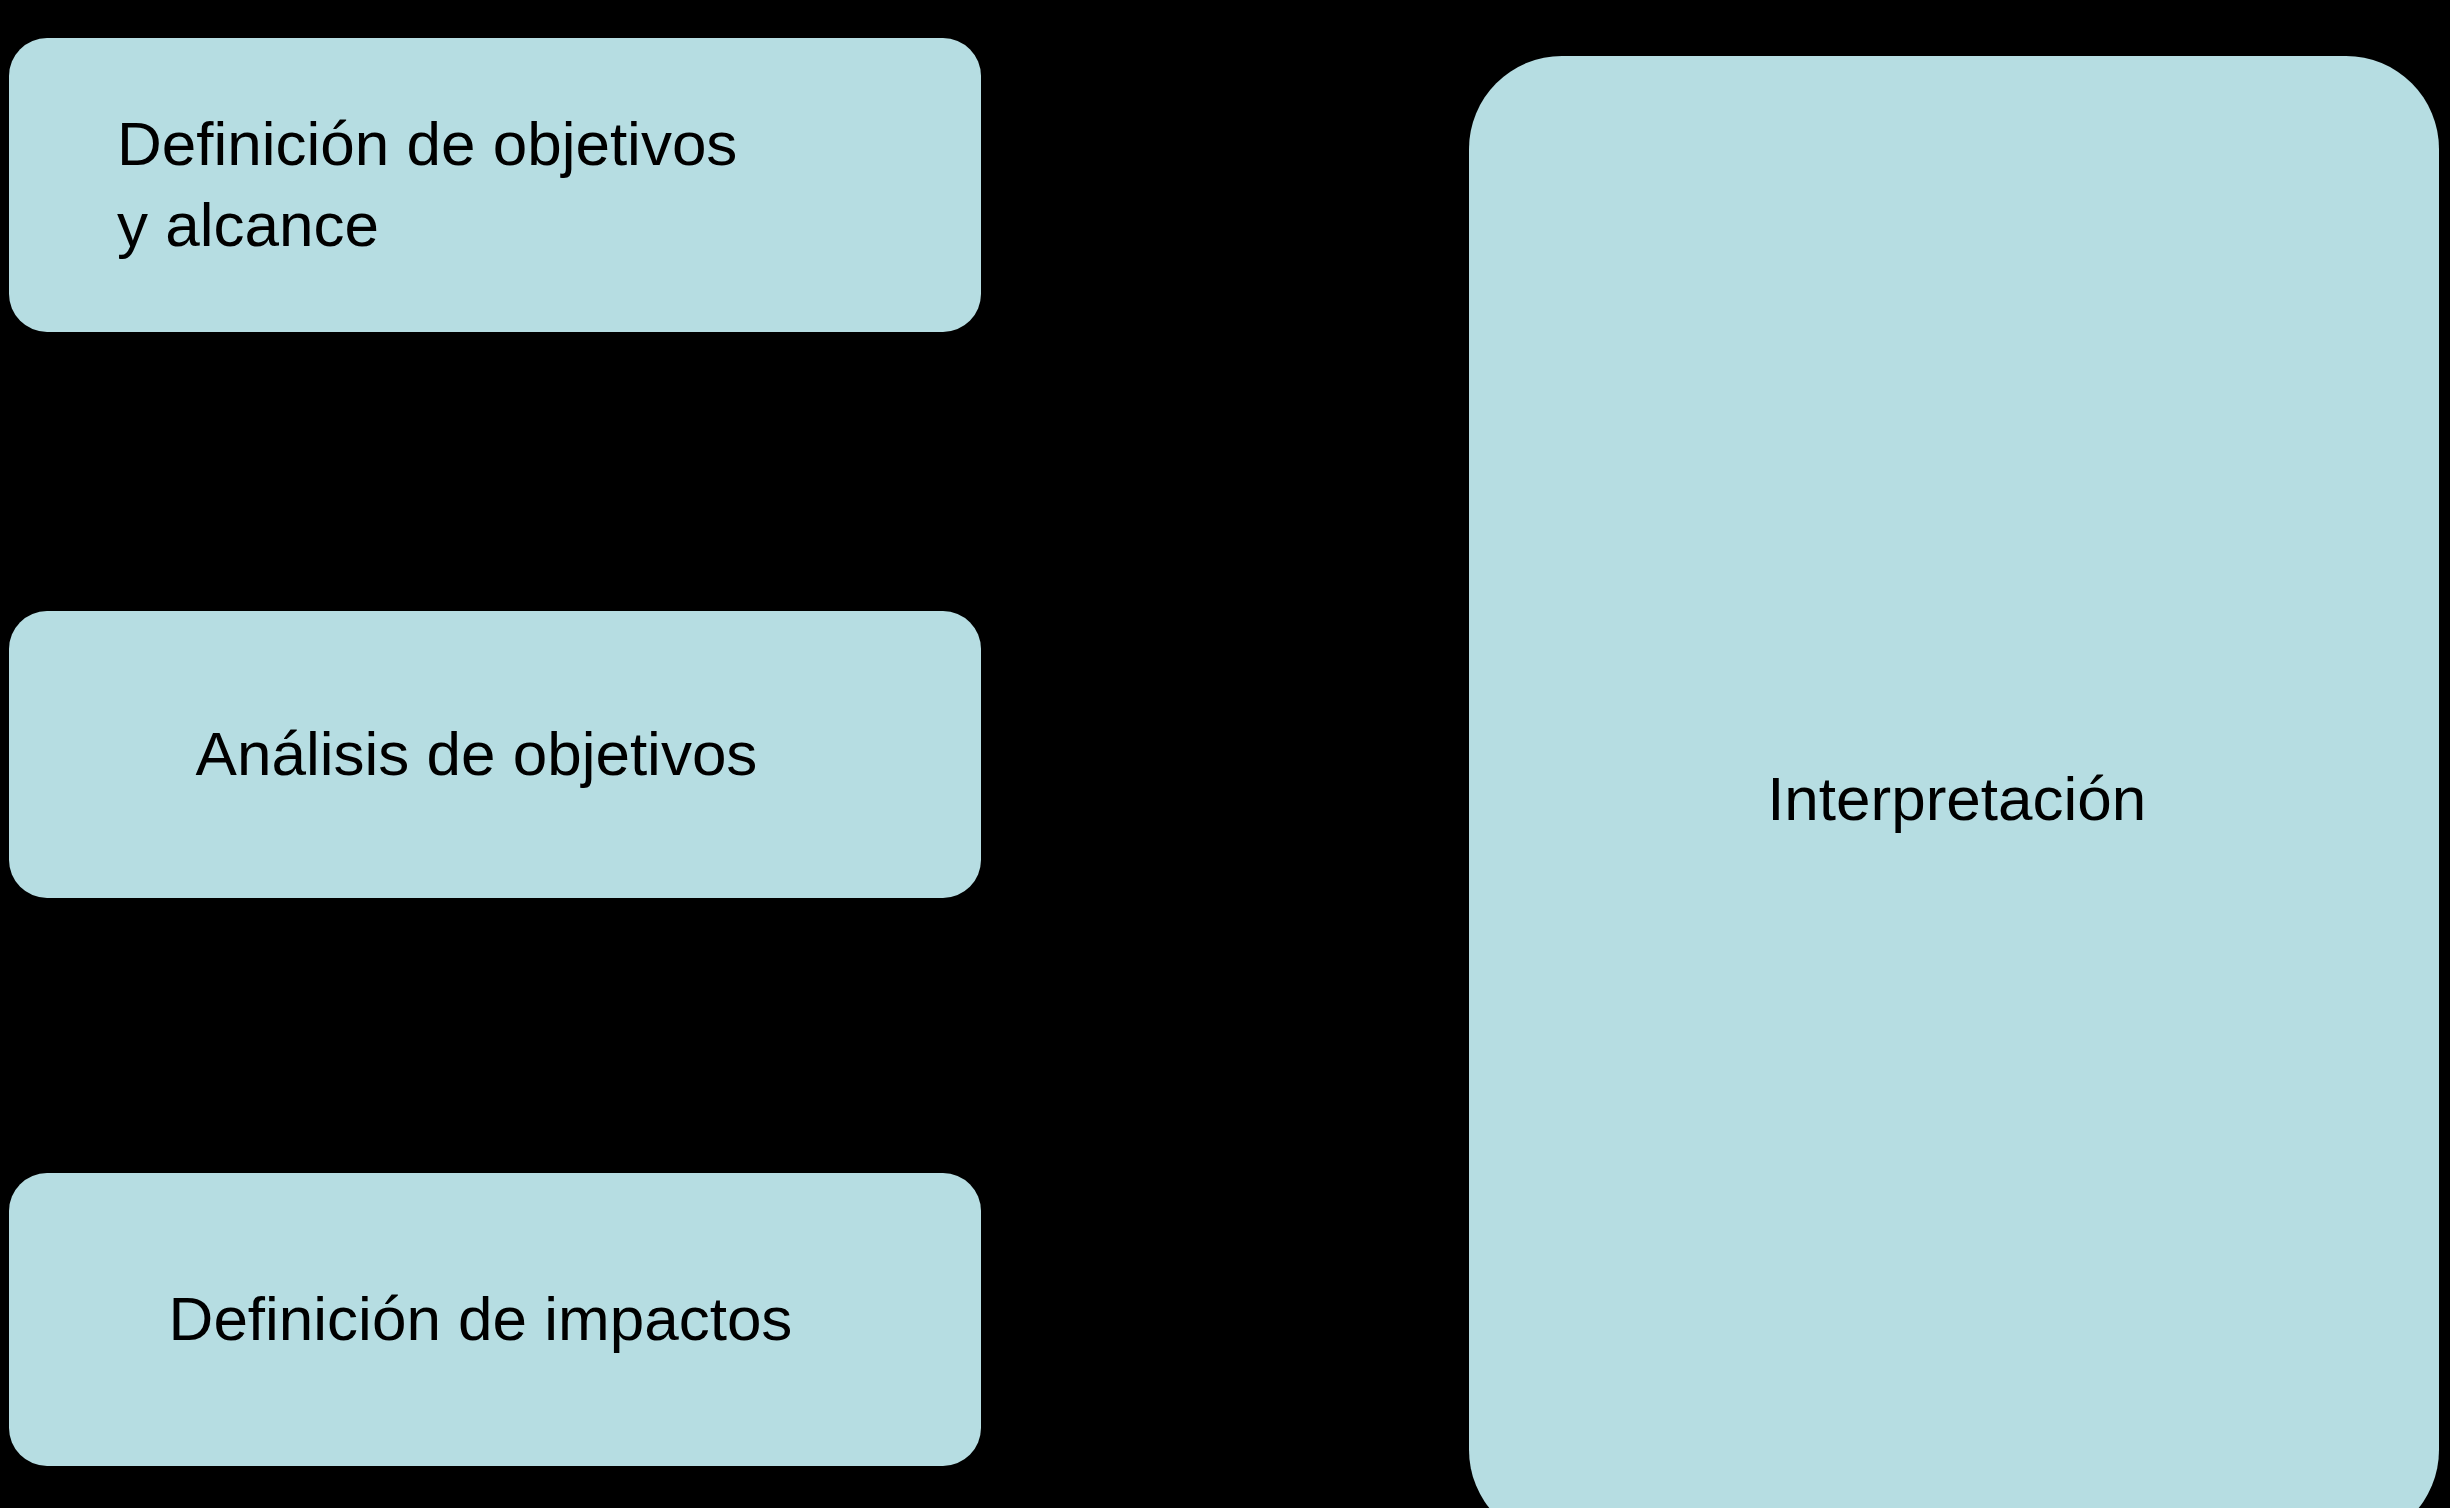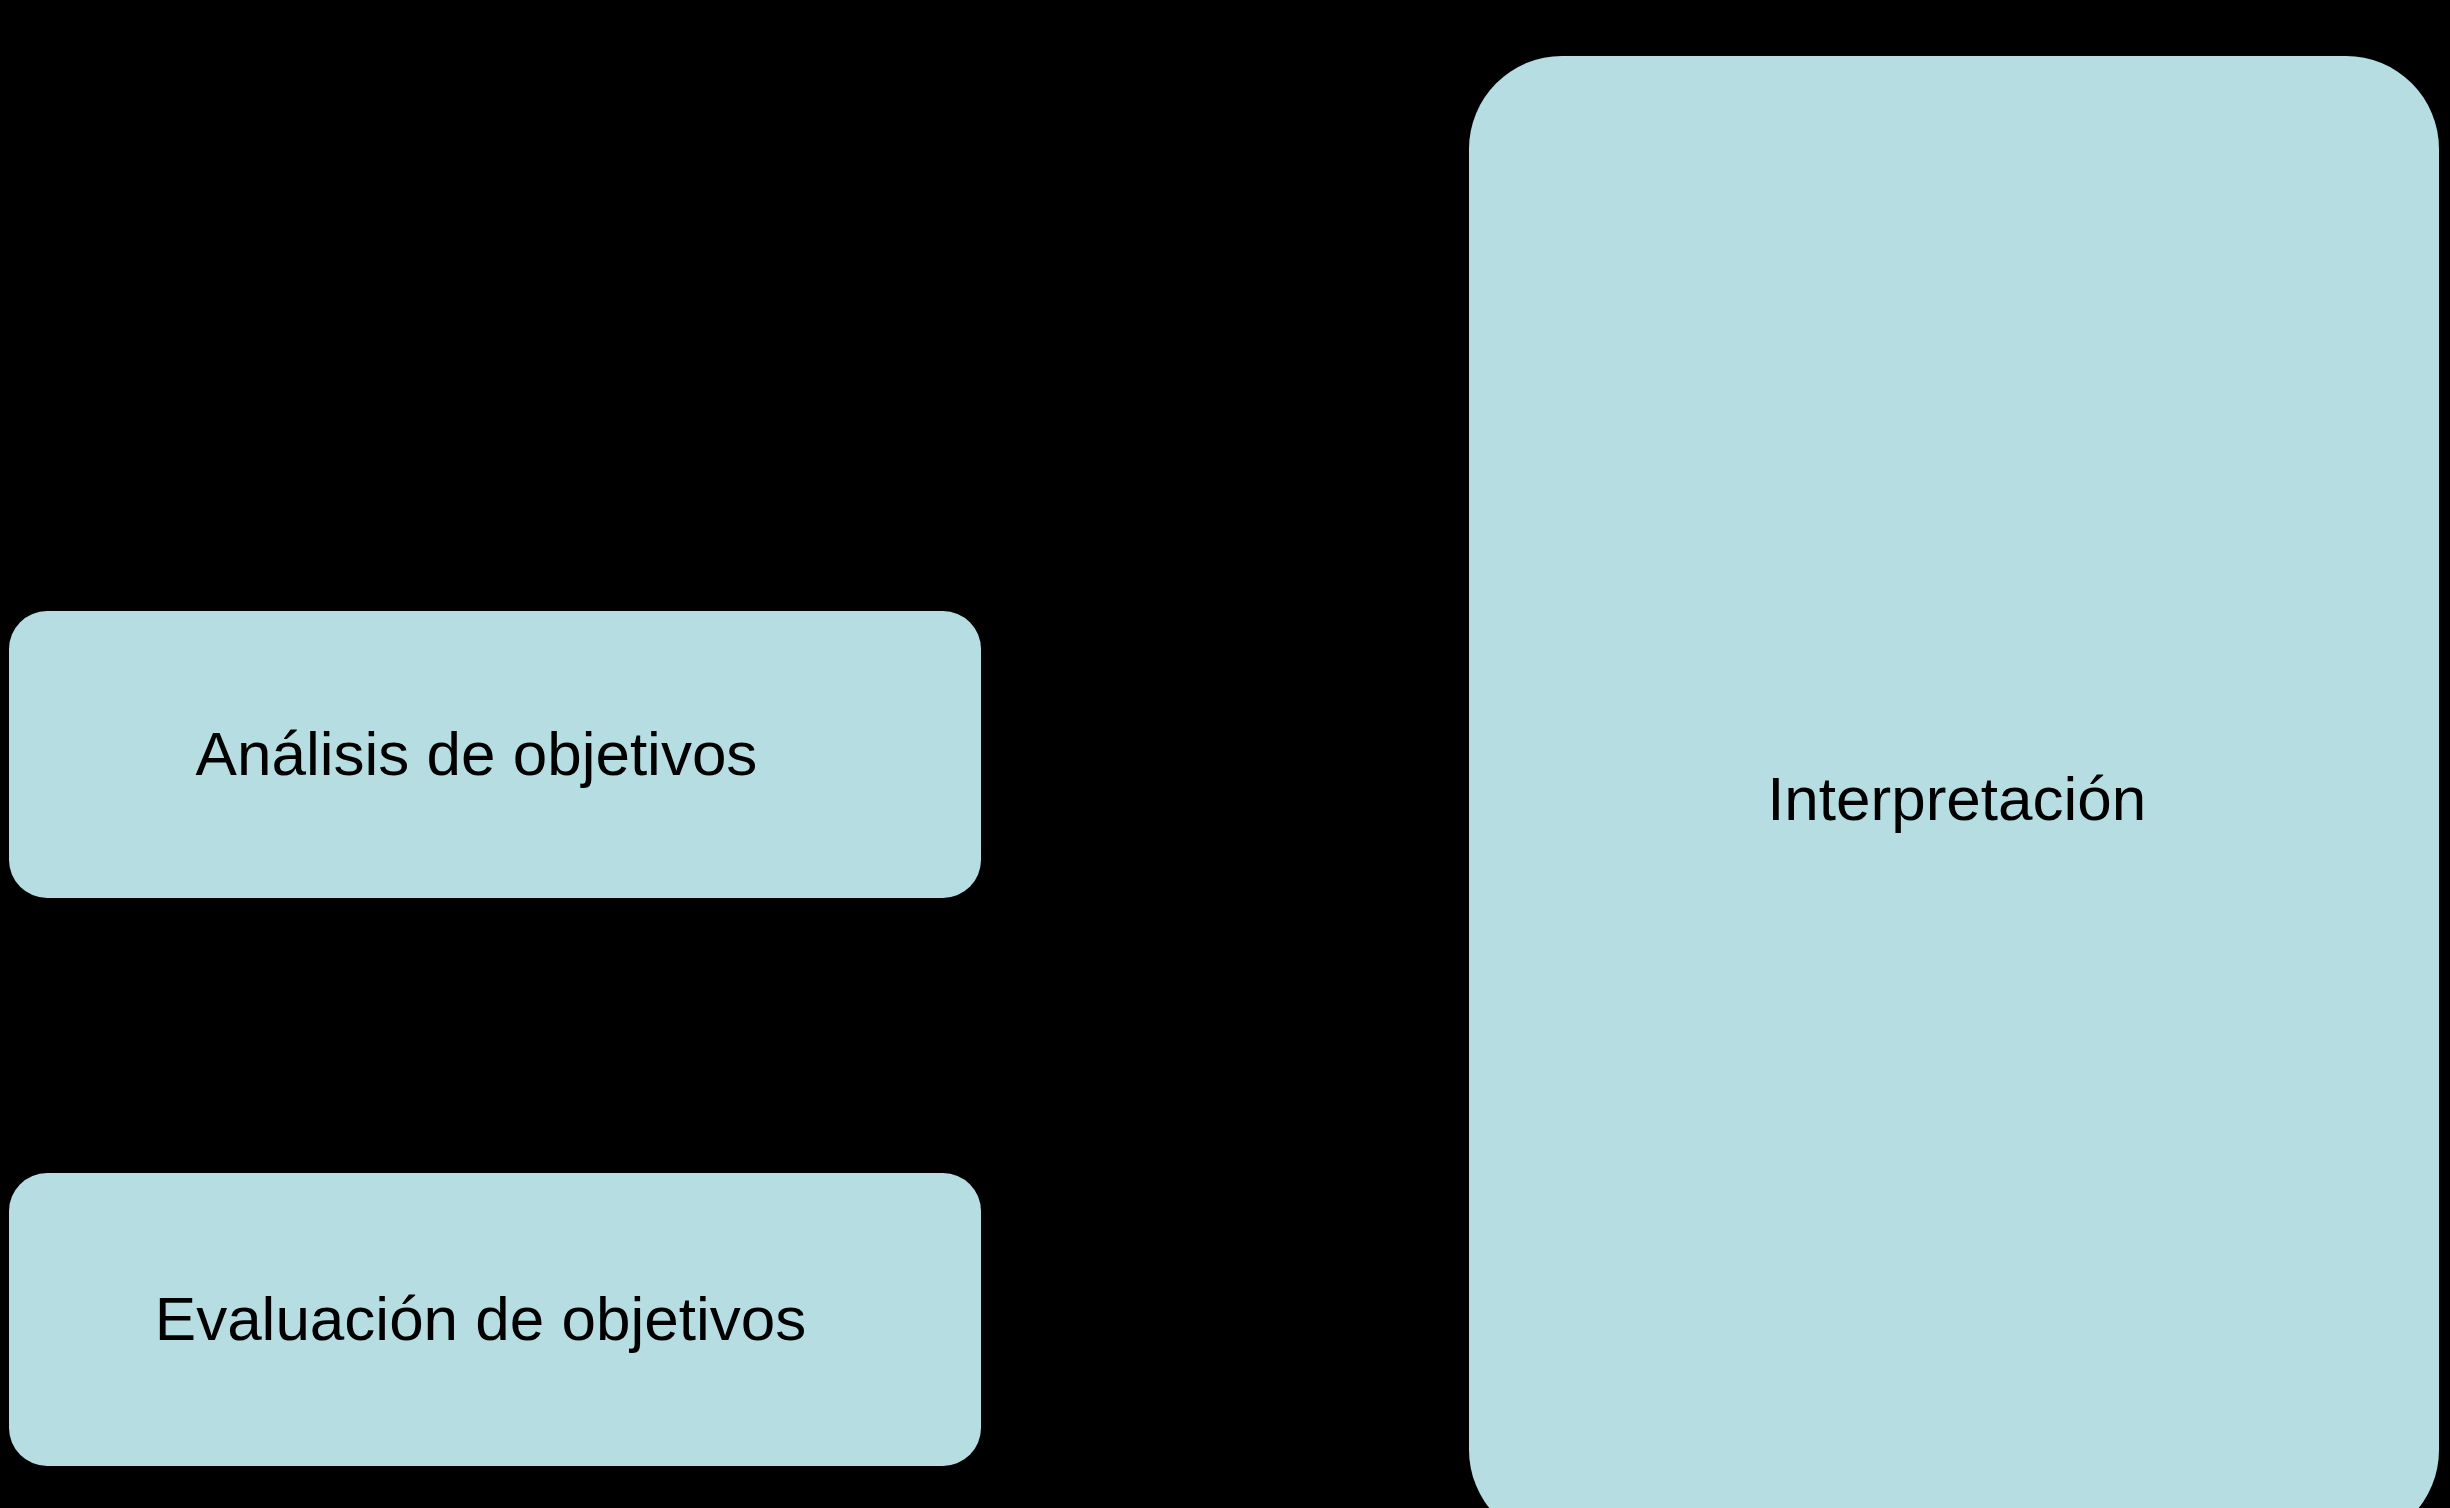--- a/index.html
+++ b/index.html
@@ -78,27 +78,31 @@
     padding-left: 16px;
     padding-right: 10.6px;
     margin-top: 48px;
   }
 </style>
 </head>
 <body>
 
 <div id="canvas">
 
+  <div class="stage-box" id="box-objetivos">
+    <span class="stage-label">Definición de objetivos
+y alcance</span>
+  </div>
 
   <div class="stage-box" id="box-inventario">
     <span class="stage-label">Análisis de objetivos</span>
   </div>
 
   <div class="stage-box" id="box-impactos">
-    <span class="stage-label">Evaluación de objetivos</span>
+    <span class="stage-label">Definición de impactos</span>
   </div>
 
   <div class="stage-box" id="box-interpretacion">
     <span class="stage-label">Interpretación</span>
   </div>
 
 </div>
 
 
 </body></html>

